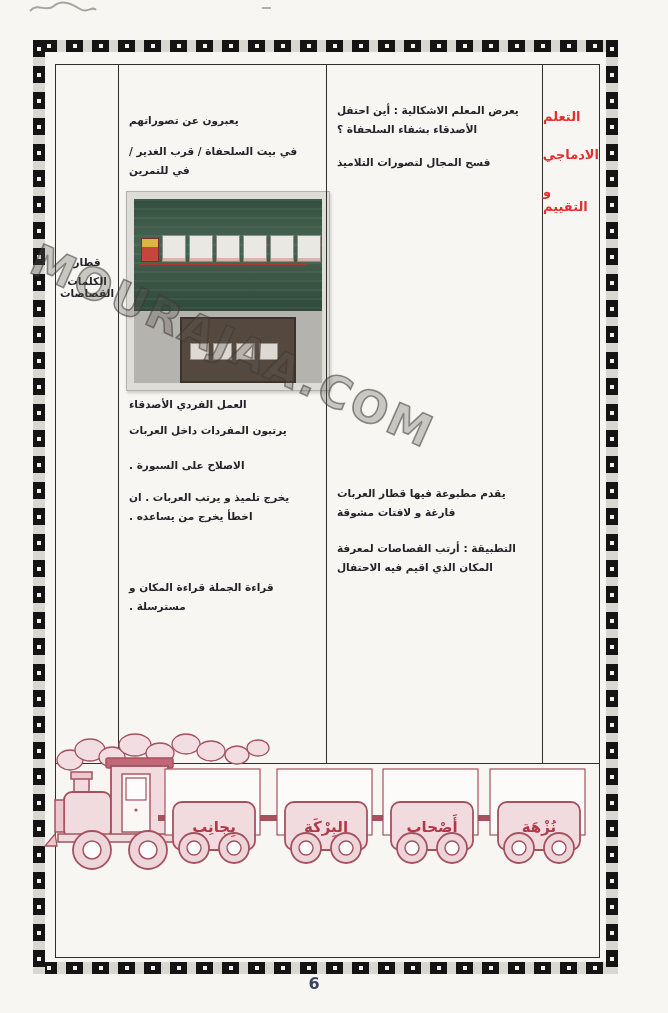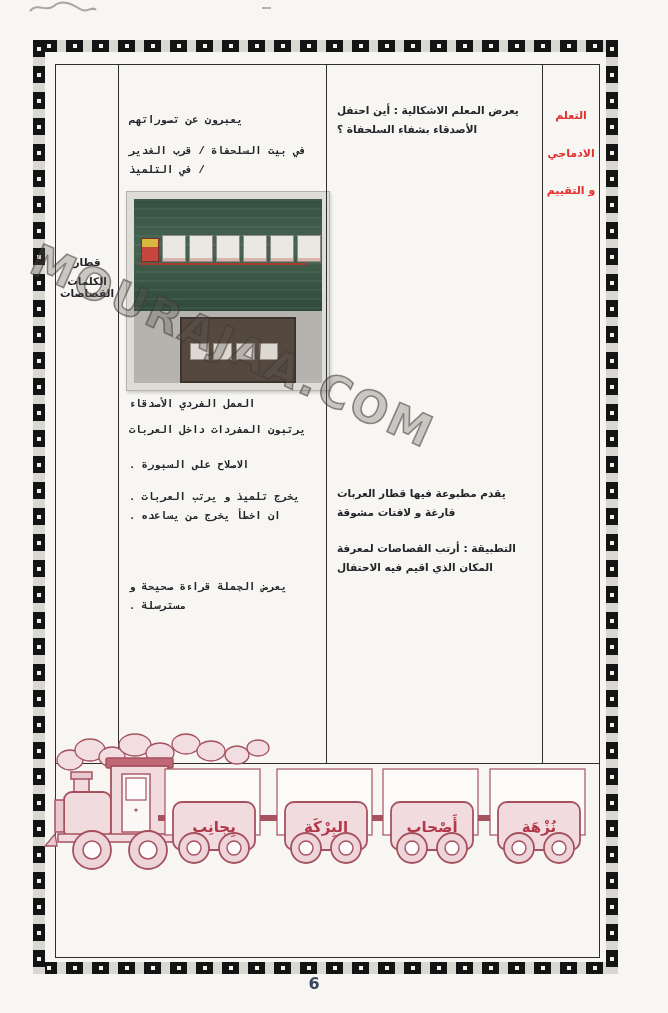--- a/index.html
+++ b/index.html
@@ -26,29 +26,29 @@
     background-position:4px 0,0 0;
     background-repeat:repeat-y,repeat-y;}
 
   
   .sheet{position:absolute;left:55px;top:64px;width:543px;height:892px;
          border:1.6px solid #2f2f2f;background:transparent;}
   .row{position:absolute;left:0;top:0;width:100%;height:698px;
        border-bottom:1.6px solid #2f2f2f;}
   .col{position:absolute;top:0;height:100%;}
   .col-materials{left:0;width:62px;}
-  .col-pupil{left:62px;width:208px;border-left:1.6px solid #2f2f2f;font-family:Liberation Mono, monospace;}
+  .col-pupil{left:62px;width:208px;border-left:1.6px solid #2f2f2f;}
   .col-teacher{left:270px;width:216px;border-left:1.6px solid #2f2f2f;}
   .col-assessment{left:486px;right:0;border-left:1.6px solid #2f2f2f;}
 
   .para{position:absolute;right:9px;left:10px;direction:rtl;text-align:left;
         font-weight:bold;font-size:10.5px;line-height:1.8;color:#23232a;}
   .para.center{text-align:center;right:2px;left:2px;}
-  .red-line{position:absolute;left:0;right:0;text-align:center;direction:rtl;
-            font-weight:bold;font-size:11px;color:#e42f2f;}
+  .red-line{position:absolute;left:0;right:0;text-align:left;direction:rtl;
+            font-weight:bold;font-size:13px;color:#e42f2f;}
   .wordtrain{color:#2038c8;font-size:12.5px;font-weight:bold;text-decoration:underline;}
 
   
   .photo{position:absolute;left:7px;top:126px;width:204px;height:200px;
          background:#dddcd7;border:1px solid #b4b2ad;padding:7px;box-sizing:border-box;
          box-shadow:1px 2px 3px rgba(0,0,0,.18);}
   .photo-in{position:relative;width:100%;height:100%;overflow:hidden;background:#b5b3ad;}
   .board{position:absolute;left:0;top:0;right:0;height:112px;
          background:
            repeating-linear-gradient(180deg, rgba(255,255,255,.05) 0 2px, transparent 2px 9px),
@@ -98,21 +98,21 @@
   <div class="sheet">
     <div class="row">
 
       <div class="col col-materials">
         <div class="para center" style="top:188px">قطار الكلمات</div>
         <div class="para center" style="top:219px">القصاصات</div>
       </div>
 
       <div class="col col-pupil">
         <div class="para" style="top:46px">يعبرون عن تصوراتهم</div>
-        <div class="para" style="top:77px">في بيت السلحفاة / قرب الغدير / في التلميذ</div>
+        <div class="para" style="top:77px">في بيت السلحفاة / قرب الغدير / في للتمرين</div>
 
         <div class="photo">
           <div class="photo-in">
             <div class="board">
               <div class="cardrow">
                 <div class="pcard loco"></div>
                 <div class="pcard"></div>
                 <div class="pcard"></div>
                 <div class="pcard"></div>
                 <div class="pcard"></div>
@@ -129,25 +129,26 @@
                 <div class="dcard"></div>
               </div>
             </div>
           </div>
         </div>
 
         <div class="para" style="top:330px">العمل الفردي الأصدقاء</div>
         <div class="para" style="top:356px">يرتبون المفردات داخل العربات</div>
         <div class="para" style="top:391px">الاصلاح على السبورة .</div>
         <div class="para" style="top:423px">يخرج تلميذ و يرتب العربات . ان اخطأ يخرج من يساعده .</div>
-        <div class="para" style="top:513px">يعرض الجملة قراءة صحيحة و مسترسلة .</div>
+        <div class="para" style="top:513px">قراءة الجملة قراءة المكان و مسترسلة .</div>
       </div>
 
       <div class="col col-teacher">
         <div class="para" style="top:36px">يعرض المعلم الاشكالية : أين احتفل الأصدقاء بشفاء السلحفاة ؟</div>
+        <div class="para" style="top:88px">فسح المجال لتصورات التلاميذ</div>
         <div class="para" style="top:419px">يقدم مطبوعة فيها قطار العربات فارغة و لافتات مشوقة</div>
         <div class="para" style="top:474px">التطبيقة : أرتب القصاصات لمعرفة المكان الذي اقيم فيه الاحتفال</div>
       </div>
 
       <div class="col col-assessment">
         <div class="red-line" style="top:44px">التعلم</div>
         <div class="red-line" style="top:82px">الادماجي</div>
         <div class="red-line" style="top:119px">و التقييم</div>
       </div>
 

